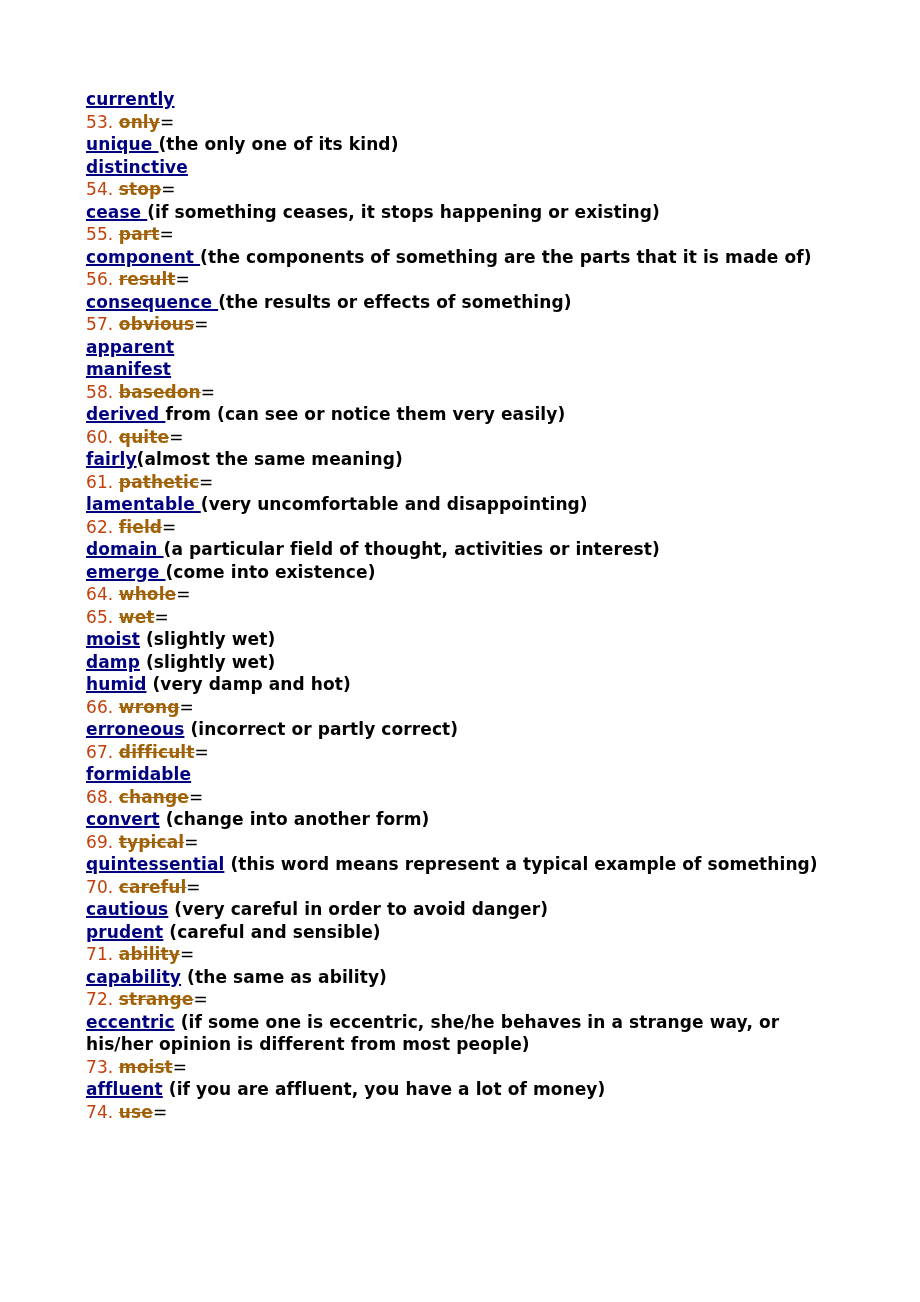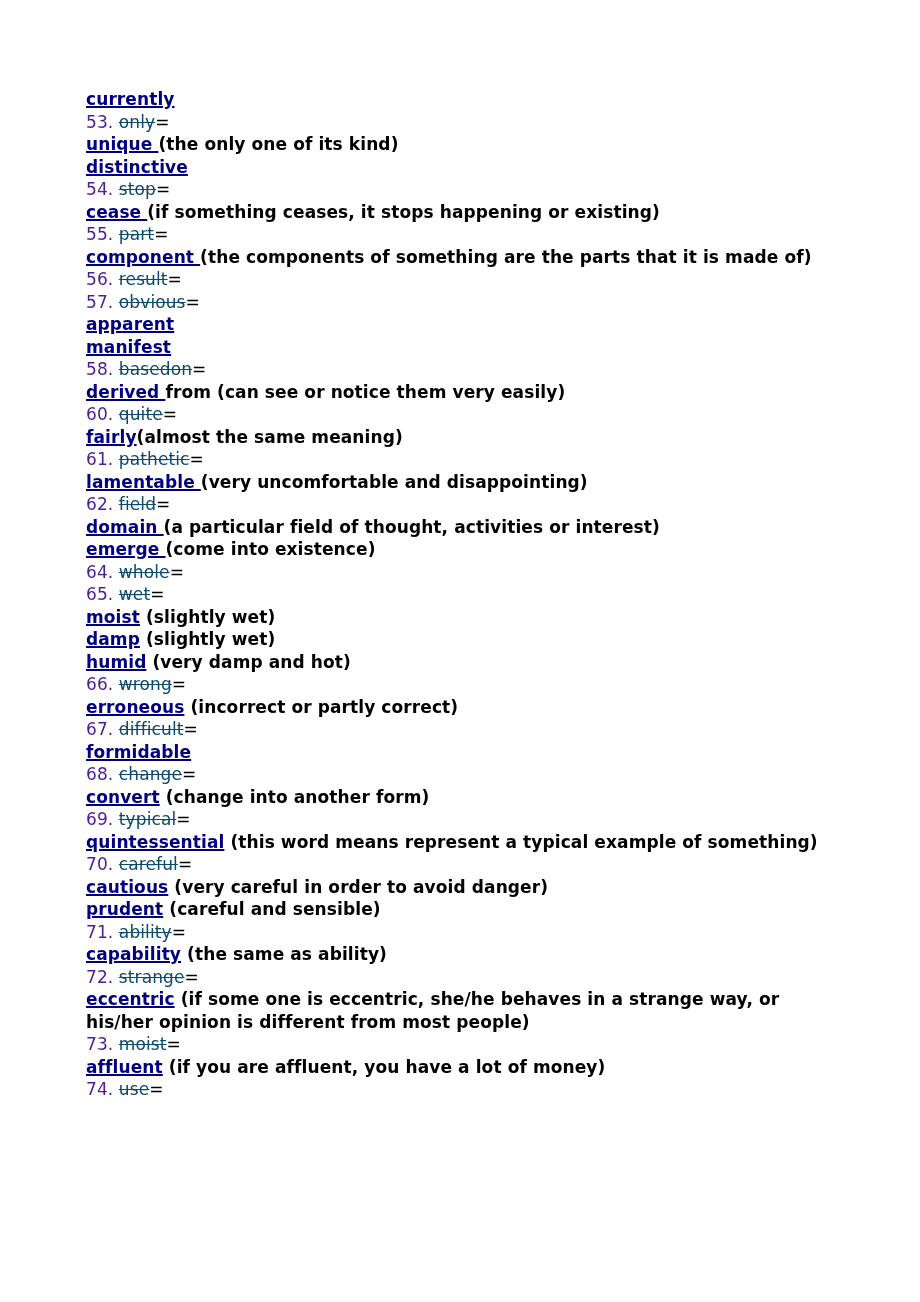--- a/index.html
+++ b/index.html
@@ -37,26 +37,27 @@
     line-height: 22.5px;
     font-size: 17px;
     letter-spacing: 0.1px;
   }
 
   
   .num {
     color: #000000;
   }
   .num .idx {
-    color: #4c1d95;
+    color: #c2410c;
   }
   .num .strike {
     text-decoration: line-through;
     text-decoration-thickness: 1px;
-    color: #0c4a6e;
+    color: #a16207;
+    font-weight: bold;
   }
   .num .eq {
     color: #000000;
   }
 
   
   .syn .head {
     font-weight: bold;
     color: #000080;
     text-decoration: underline;
@@ -77,20 +78,21 @@
   <div id="lines">
       <div class="line syn"><span class="head">currently</span></div>
       <div class="line num"><span class="idx">53.</span> <span class="strike">only</span><span class="eq">=</span></div>
       <div class="line syn"><span class="head">unique </span><span class="gloss">(the only one of its kind)</span></div>
       <div class="line syn"><span class="head">distinctive</span></div>
       <div class="line num"><span class="idx">54.</span> <span class="strike">stop</span><span class="eq">=</span></div>
       <div class="line syn"><span class="head">cease </span><span class="gloss">(if something ceases, it stops happening or existing)</span></div>
       <div class="line num"><span class="idx">55.</span> <span class="strike">part</span><span class="eq">=</span></div>
       <div class="line syn"><span class="head">component </span><span class="gloss">(the components of something are the parts that it is made of)</span></div>
       <div class="line num"><span class="idx">56.</span> <span class="strike">result</span><span class="eq">=</span></div>
+      <div class="line syn"><span class="head">consequence </span><span class="gloss">(the results or effects of something)</span></div>
       <div class="line num"><span class="idx">57.</span> <span class="strike">obvious</span><span class="eq">=</span></div>
       <div class="line syn"><span class="head">apparent</span></div>
       <div class="line syn"><span class="head">manifest</span></div>
       <div class="line num"><span class="idx">58.</span> <span class="strike">basedon</span><span class="eq">=</span></div>
       <div class="line syn"><span class="head">derived </span><span class="gloss">from (can see or notice them very easily)</span></div>
       <div class="line num"><span class="idx">60.</span> <span class="strike">quite</span><span class="eq">=</span></div>
       <div class="line syn"><span class="head">fairly</span><span class="gloss">(almost the same meaning)</span></div>
       <div class="line num"><span class="idx">61.</span> <span class="strike">pathetic</span><span class="eq">=</span></div>
       <div class="line syn"><span class="head">lamentable </span><span class="gloss">(very uncomfortable and disappointing)</span></div>
       <div class="line num"><span class="idx">62.</span> <span class="strike">field</span><span class="eq">=</span></div>

